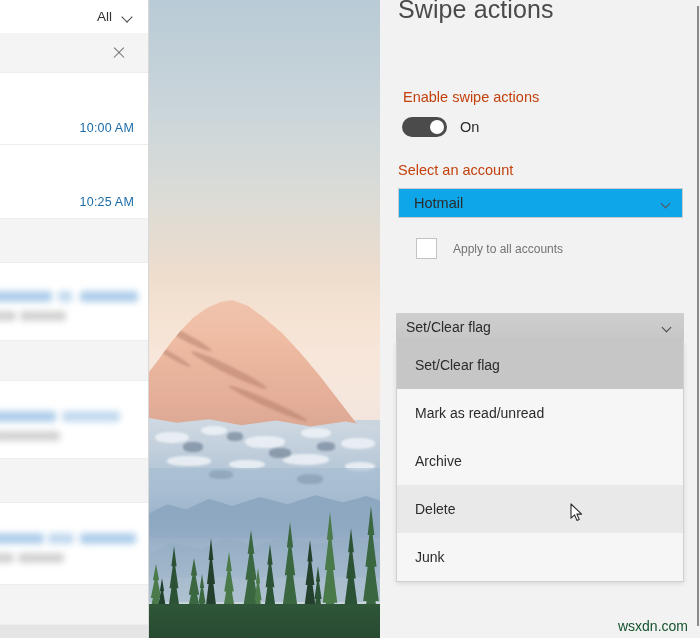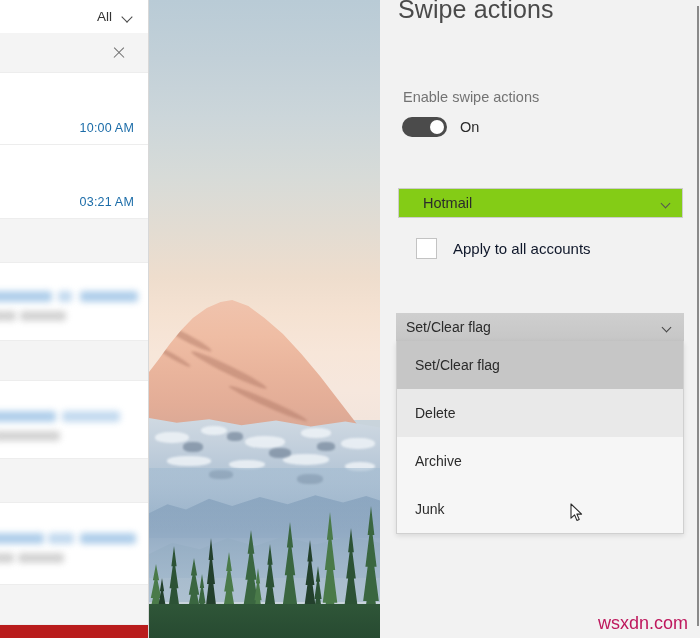--- a/index.html
+++ b/index.html
@@ -20,21 +20,21 @@
     height: 638px;
     overflow: hidden;
   }
 
   
   .mail-list {
     position: absolute;
     left: 0; top: 0;
     width: 148px;
     height: 638px;
-    background: #b91c1c;
+    background: #e5e5e5;
     border-right: 1px solid #d8d8d8;
     overflow: hidden;
   }
   .ml-filterbar {
     height: 33px;
     display: flex;
     align-items: center;
     justify-content: flex-end;
     padding-right: 14px;
     background: #ffffff;
@@ -264,21 +264,21 @@
     position: absolute;
     left: 18px; top: 36px;
     width: 284px;
     font-size: 15px;
     line-height: 21px;
     color: #2b2b2b;
   }
   .st-label {
     position: absolute;
     font-size: 14.5px;
-    color: #737373;
+    color: #c2410c;
   }
   .lbl-enable { left: 23px; top: 89px; }
   .lbl-account { left: 18px; top: 162px; }
   .lbl-swipe  { left: 18px; top: 286px; }
   .toggle {
     position: absolute;
     left: 22px; top: 117px;
     width: 45px; height: 20px;
     border-radius: 10px;
     background: #4b4b4b;
@@ -295,26 +295,26 @@
     left: 80px; top: 119px;
     font-size: 14.5px;
     color: #2b2b2b;
   }
 
   
   .combo {
     position: absolute;
     left: 18px; top: 188px;
     width: 285px; height: 30px;
-    background: #84cc16;
+    background: #0ea5e9;
     border: 1px solid #cccccc;
     box-sizing: border-box;
     display: flex;
     align-items: center;
-    padding-left: 24px;
+    padding-left: 15px;
   }
   .combo .val {
     font-size: 14.5px;
     color: #2b2b2b;
   }
   .combo .caret {
     position: absolute;
     right: 11px; top: 11px;
     width: 9px; height: 6px;
   }
@@ -336,22 +336,22 @@
     align-items: center;
     gap: 16px;
   }
   .chk-box {
     width: 21px; height: 21px;
     background: #ffffff;
     border: 1px solid #c3c3c3;
     box-sizing: border-box;
   }
   .chk-label {
-    font-size: 15px;
-    color: #0f172a;
+    font-size: 12px;
+    color: #737373;
   }
 
   
   .combo-open {
     position: absolute;
     left: 396px; top: 313px;
     width: 288px; height: 28px;
     background: linear-gradient(to bottom, #cfcfcf 0%, #c6c6c6 100%);
     display: flex;
     align-items: center;
@@ -396,22 +396,22 @@
     color: #2b2b2b;
     box-sizing: border-box;
   }
   .dd-item.selected { background: #c6c6c6; }
   .dd-item.hovered  { background: #e9e9e9; }
 
   
   .watermark {
     position: absolute;
     right: 12px; bottom: 4px;
-    font-size: 18px;
-    color: #be185d;
+    font-size: 14px;
+    color: #14532d;
     font-family: "Liberation Sans", sans-serif;
   }
 
   
   .cursor {
     position: absolute;
     left: 570px; top: 503px;
     width: 13px; height: 19px;
   }
 </style>
@@ -431,21 +431,21 @@
 
     <div class="ml-row sel" style="height:40px">
       <span class="ml-close"></span>
     </div>
 
     <div class="ml-row plain" style="height:72px">
       <span class="ml-time">10:00 AM</span>
     </div>
 
     <div class="ml-row plain" style="height:74px">
-      <span class="ml-time">03:21 AM</span>
+      <span class="ml-time">10:25 AM</span>
     </div>
 
     <div class="ml-row sel" style="height:44px"></div>
 
     <div class="ml-row plain" style="height:78px">
       <span class="blurline bl-blue" style="left:-10px; top:28px;  width:62px; height:11px;"></span>
       <span class="blurline bl-blue2" style="left:58px;  top:28px;  width:14px; height:11px;"></span>
       <span class="blurline bl-blue" style="left:80px;  top:28px;  width:58px; height:11px;"></span>
       <span class="blurline bl-gray" style="left:-8px;  top:48px;  width:24px; height:10px;"></span>
       <span class="blurline bl-gray" style="left:20px;  top:48px;  width:46px; height:10px;"></span>
@@ -533,41 +533,43 @@
   <div class="settings">
 
     <div class="st-title">Swipe actions</div>
 
     <div class="st-label lbl-enable">Enable swipe actions</div>
     <div class="toggle">
       <span class="knob"></span>
     </div>
     <div class="toggle-state">On</div>
 
+    <div class="st-label lbl-account">Select an account</div>
     <div class="combo">
       <span class="val">Hotmail</span>
       <span class="caret"></span>
     </div>
 
     <div class="chk-row">
       <span class="chk-box"></span>
       <span class="chk-label">Apply to all accounts</span>
     </div>
 
   </div>
 
   <div class="combo-open">
     <span class="val">Set/Clear flag</span>
     <span class="caret"></span>
   </div>
 
   <div class="dropdown">
     <div class="dd-item selected">Set/Clear flag</div>
+    <div class="dd-item">Mark as read/unread</div>
+    <div class="dd-item">Archive</div>
     <div class="dd-item hovered">Delete</div>
-    <div class="dd-item">Archive</div>
     <div class="dd-item">Junk</div>
   </div>
 
   <div class="st-scrollbar">
     <div class="thumb"></div>
   </div>
 
   <div class="watermark">wsxdn.com</div>
 
   <div class="cursor">

